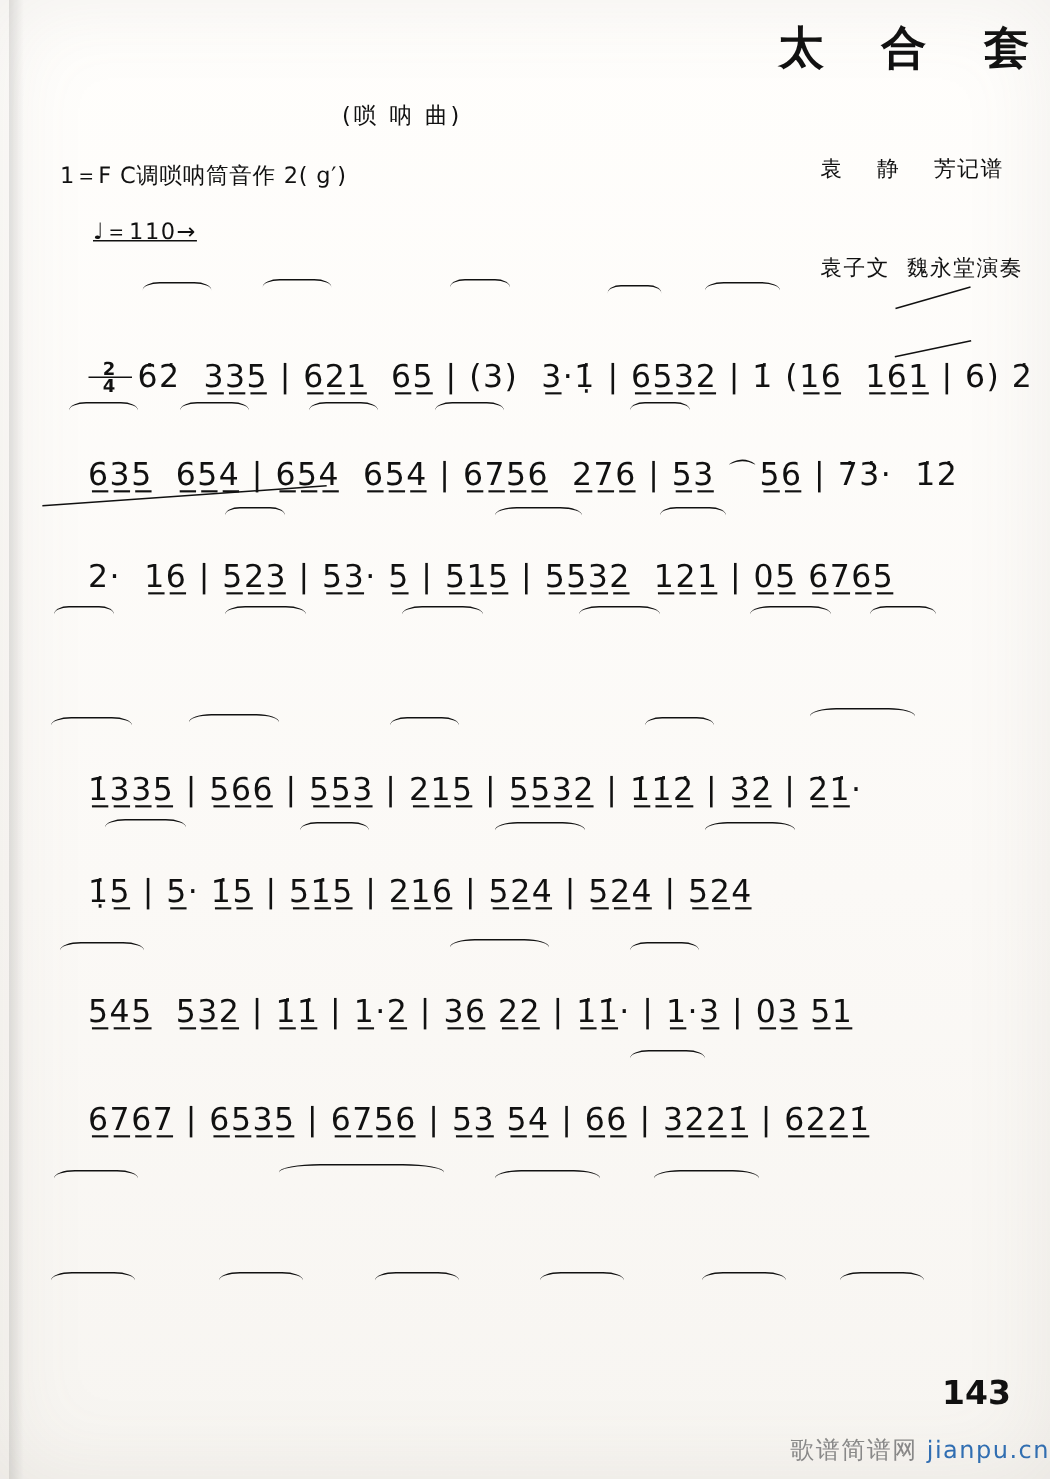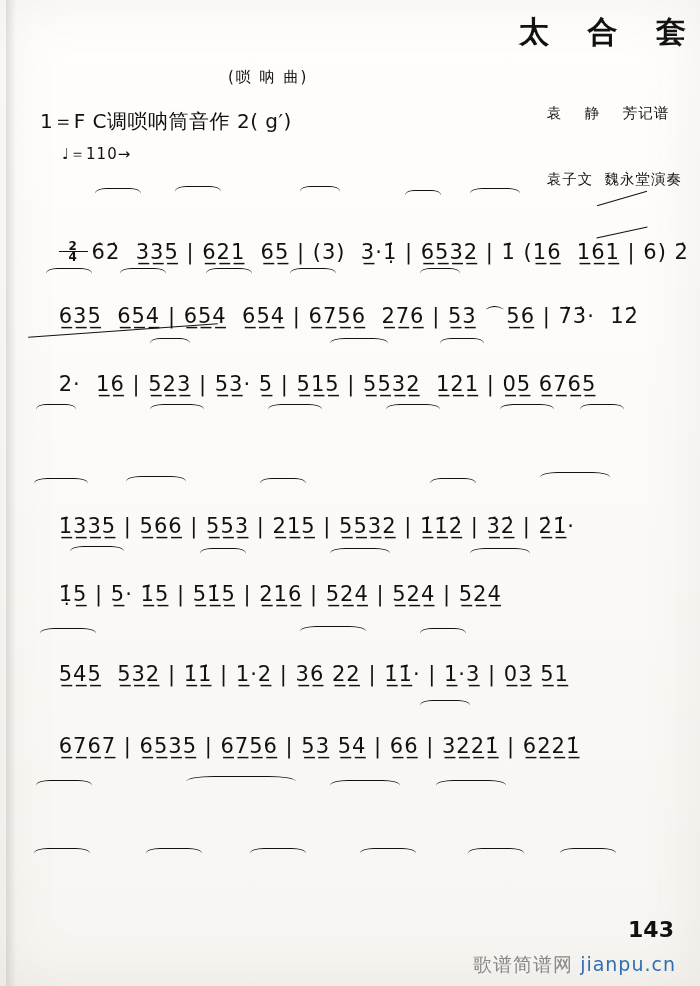--- a/index.html
+++ b/index.html
@@ -42,29 +42,30 @@
     font-size:14.5px;
     line-height:22px;
     font-family:"DejaVu Sans", sans-serif;
     text-align:left;
     white-space:pre;
   }
   .credits div{letter-spacing:1px;}
 
   .keyline{
     position:absolute;top:108px;left:40px;
-    font-size:20px;
+    font-size:15px;
     font-family:"DejaVu Sans", sans-serif;
     letter-spacing:.5px;
   }
   .tempo{
     position:absolute;top:145px;left:62px;
     font-size:15px;
     font-family:"DejaVu Sans", sans-serif;
     letter-spacing:1px;
+    text-decoration:underline;
   }
 
   
   .staff{
     position:absolute;
     left:28px;
     width:648px;
     font-family:"DejaVu Sans", sans-serif;
     font-size:21px;
     letter-spacing:1px;
@@ -100,22 +101,22 @@
 
   .pagenum{
     position:absolute;
     right:26px;bottom:44px;
     font-size:22px;
     font-family:"DejaVu Sans", sans-serif;
     font-weight:bold;
   }
   .watermark{
     position:absolute;
-    right:24px;bottom:8px;
-    font-size:19px;
+    right:0;bottom:8px;
+    font-size:16px;
     color:#8a8a8a;
     font-family:"DejaVu Sans", sans-serif;
     letter-spacing:1px;
   }
   .watermark .blue{color:#2f6fb5;}
   .edge{
     position:absolute;left:6px;top:0;bottom:0;width:10px;
     background:linear-gradient(90deg,rgba(0,0,0,.10),rgba(0,0,0,0));
   }
 </style>

